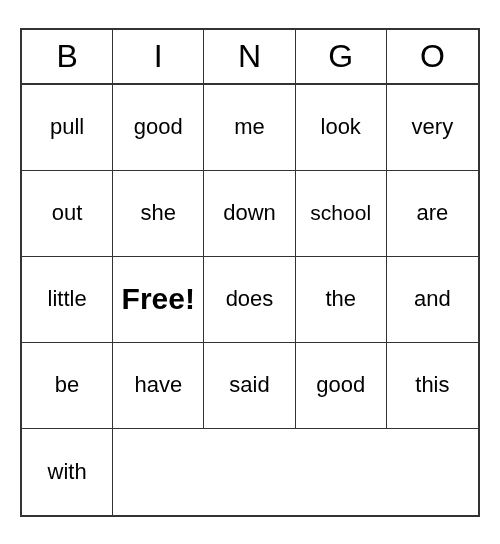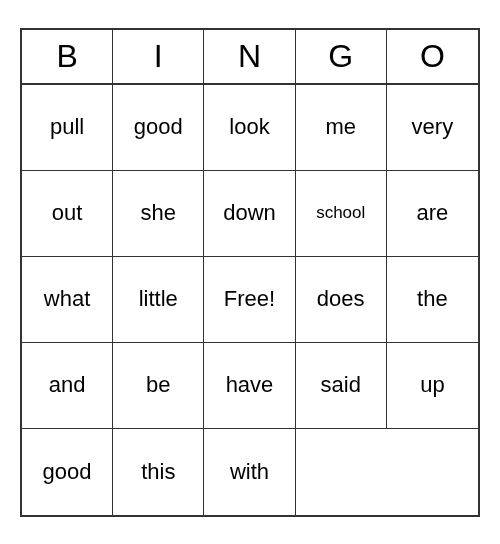--- a/index.html
+++ b/index.html
@@ -61,57 +61,55 @@
 
     .bingo-cell:nth-child(5n) {
       border-right: none;
     }
 
     .bingo-cell:nth-child(n+21) {
       border-bottom: none;
     }
 
     .bingo-cell.free {
-      font-weight: normal;
-      font-size: 22px;
+      font-weight: bold;
+      font-size: 30px;
     }
 
     .bingo-cell.small-text {
-      font-size: 17px;
+      font-size: 21px;
     }
   </style>
 </head>
 <body>
 
 <div class="bingo-card">
   <div class="bingo-header">
   <div class="bingo-header-cell">B</div>
       <div class="bingo-header-cell">I</div>
       <div class="bingo-header-cell">N</div>
       <div class="bingo-header-cell">G</div>
       <div class="bingo-header-cell">O</div>
     </div>
   <div class="bingo-grid">
   <div class="bingo-cell">pull</div>
       <div class="bingo-cell">good</div>
+      <div class="bingo-cell">me</div>
       <div class="bingo-cell">look</div>
-      <div class="bingo-cell">me</div>
       <div class="bingo-cell">very</div>
       <div class="bingo-cell">out</div>
       <div class="bingo-cell">she</div>
       <div class="bingo-cell">down</div>
       <div class="bingo-cell small-text">school</div>
       <div class="bingo-cell">are</div>
-      <div class="bingo-cell">what</div>
       <div class="bingo-cell">little</div>
       <div class="bingo-cell free">Free!</div>
       <div class="bingo-cell">does</div>
       <div class="bingo-cell">the</div>
       <div class="bingo-cell">and</div>
       <div class="bingo-cell">be</div>
       <div class="bingo-cell">have</div>
       <div class="bingo-cell">said</div>
-      <div class="bingo-cell">up</div>
       <div class="bingo-cell">good</div>
       <div class="bingo-cell">this</div>
       <div class="bingo-cell">with</div>
     </div>
 </div>
 
 </body></html>

